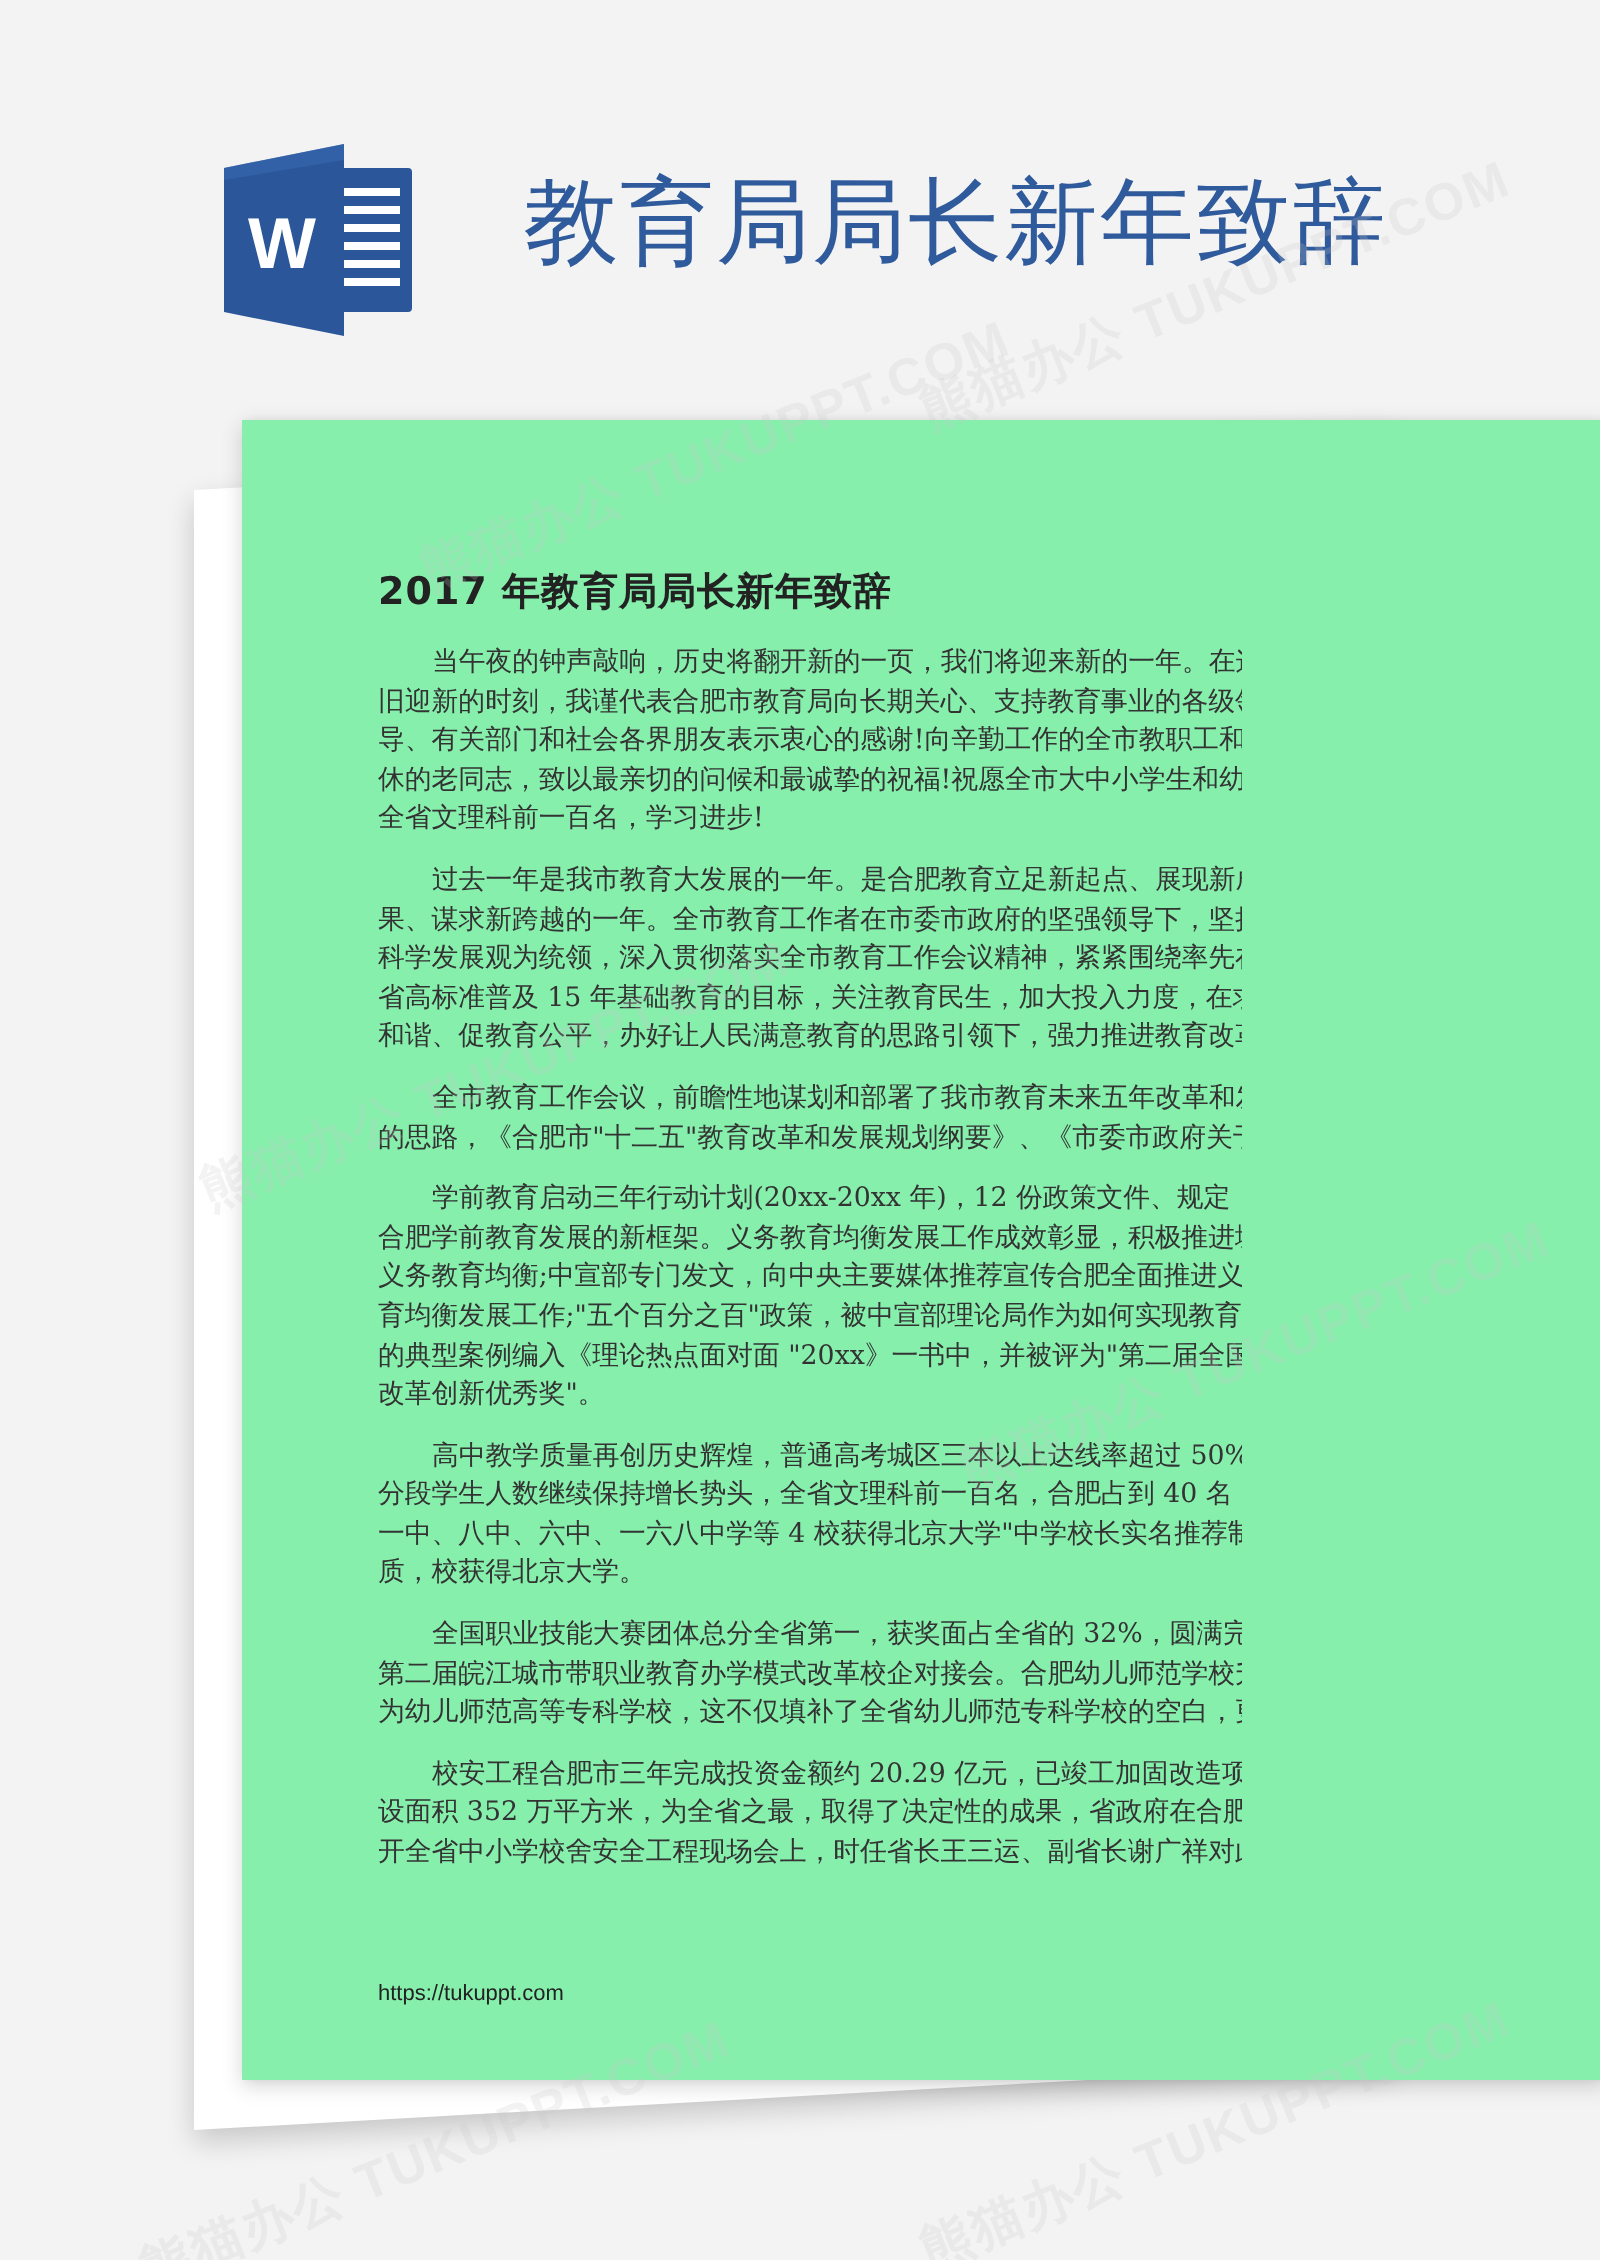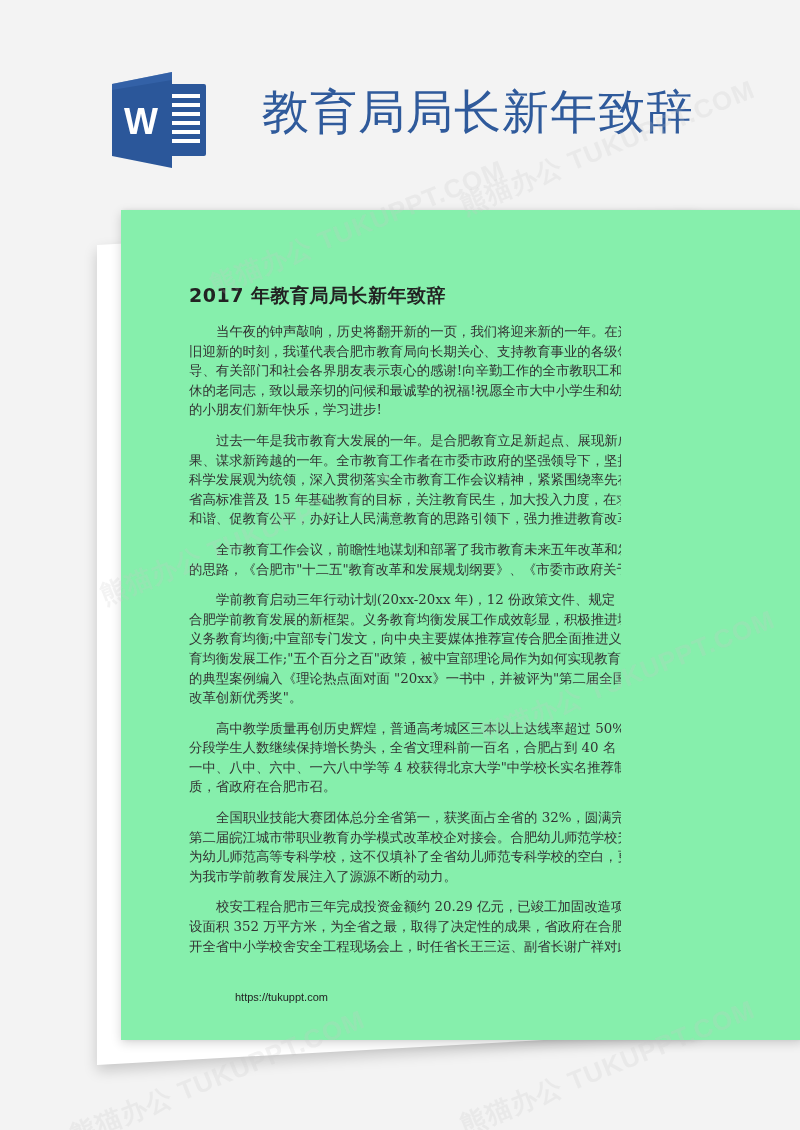--- a/index.html
+++ b/index.html
@@ -99,21 +99,20 @@
     .line.last {
       text-align-last: left;
     }
     .footer-url {
       position: absolute;
       left: 68px;
       top: 781px;
       font-family: "Liberation Sans", "DejaVu Sans", sans-serif;
       font-size: 11px;
       color: #222222;
-      margin-left: 46px;
     }
     
     .watermark {
       position: absolute;
       font-family: "Liberation Sans", "DejaVu Sans", sans-serif;
       font-size: 26px;
       font-weight: bold;
       color: rgba(200,200,200,0.22);
       transform: rotate(-22deg);
       white-space: nowrap;
@@ -148,21 +147,21 @@
 
 <div class="page-front">
   <div class="doc-title">2017 年教育局局长新年致辞</div>
 
   <div class="body-text">
     <div class="para">
       <span class="line first">当午夜的钟声敲响，历史将翻开新的一页，我们将迎来新的一年。在这辞</span>
       <span class="line">旧迎新的时刻，我谨代表合肥市教育局向长期关心、支持教育事业的各级领</span>
       <span class="line">导、有关部门和社会各界朋友表示衷心的感谢!向辛勤工作的全市教职工和离退</span>
       <span class="line">休的老同志，致以最亲切的问候和最诚挚的祝福!祝愿全市大中小学生和幼儿园</span>
-      <span class="line last">的小朋友们新年快乐，学习进步!</span>
+      <span class="line last">全省文理科前一百名，学习进步!</span>
     </div>
     <div class="para">
       <span class="line first">过去一年是我市教育大发展的一年。是合肥教育立足新起点、展现新成</span>
       <span class="line">果、谋求新跨越的一年。全市教育工作者在市委市政府的坚强领导下，坚持以</span>
       <span class="line">科学发展观为统领，深入贯彻落实全市教育工作会议精神，紧紧围绕率先在全</span>
       <span class="line">省高标准普及 15 年基础教育的目标，关注教育民生，加大投入力度，在求均衡</span>
       <span class="line">和谐、促教育公平，办好让人民满意教育的思路引领下，强力推进教育改革，</span>
     </div>
     <div class="para">
       <span class="line first">全市教育工作会议，前瞻性地谋划和部署了我市教育未来五年改革和发展</span>
@@ -173,27 +172,26 @@
       <span class="line">合肥学前教育发展的新框架。义务教育均衡发展工作成效彰显，积极推进城乡</span>
       <span class="line">义务教育均衡;中宣部专门发文，向中央主要媒体推荐宣传合肥全面推进义务教</span>
       <span class="line">育均衡发展工作;"五个百分之百"政策，被中宣部理论局作为如何实现教育公平</span>
       <span class="line">的典型案例编入《理论热点面对面 "20xx》一书中，并被评为"第二届全国教育</span>
       <span class="line last">改革创新优秀奖"。</span>
     </div>
     <div class="para">
       <span class="line first">高中教学质量再创历史辉煌，普通高考城区三本以上达线率超过 50%，高</span>
       <span class="line">分段学生人数继续保持增长势头，全省文理科前一百名，合肥占到 40 名，合肥</span>
       <span class="line">一中、八中、六中、一六八中学等 4 校获得北京大学"中学校长实名推荐制"资</span>
-      <span class="line last">质，省政府在合肥市召。</span>
+      <span class="line last">质，校获得北京大学。</span>
     </div>
     <div class="para">
       <span class="line first">全国职业技能大赛团体总分全省第一，获奖面占全省的 32%，圆满完成省</span>
       <span class="line">第二届皖江城市带职业教育办学模式改革校企对接会。合肥幼儿师范学校升格</span>
       <span class="line">为幼儿师范高等专科学校，这不仅填补了全省幼儿师范专科学校的空白，更将</span>
-      <span class="line last">为我市学前教育发展注入了源源不断的动力。</span>
     </div>
     <div class="para">
       <span class="line first">校安工程合肥市三年完成投资金额约 20.29 亿元，已竣工加固改造项目建</span>
       <span class="line">设面积 352 万平方米，为全省之最，取得了决定性的成果，省政府在合肥市召</span>
       <span class="line">开全省中小学校舍安全工程现场会上，时任省长王三运、副省长谢广祥对此高</span>
     </div>
   </div>
 
   <div class="footer-url">https://tukuppt.com</div>
 </div>

